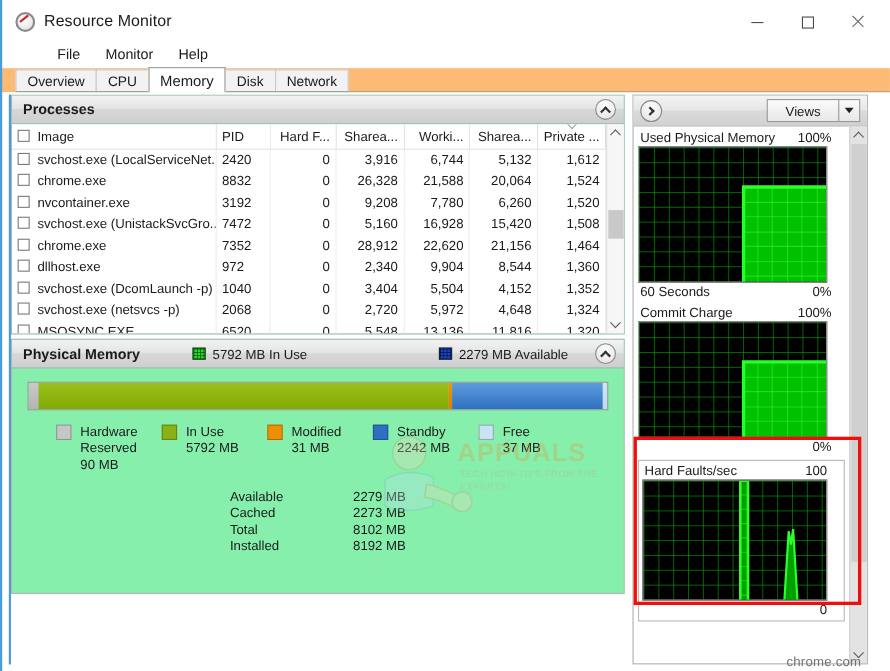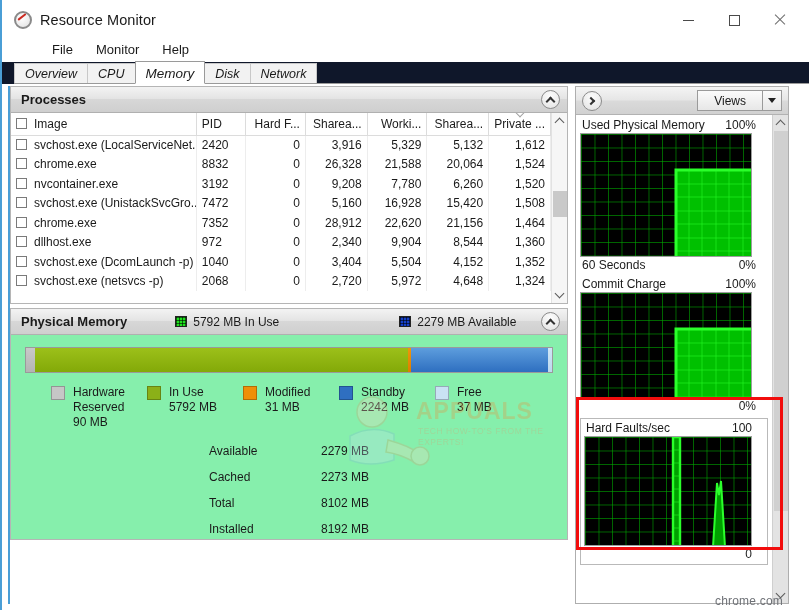--- a/index.html
+++ b/index.html
@@ -61,22 +61,21 @@
     position: absolute; left: 0; top: 38px; width: 809px; height: 22px;
     display: flex; align-items: center; background: #ffffff; margin-left: 38px;
   }
   .menu-item {
     font-size: 13px; color: #1a1a1a; padding: 1px 9px; margin-left: 5px;
   }
 
   
   .tabstrip {
     position: absolute; left: 0; top: 62px; width: 809px; height: 22px;
-    background: #0f172a;
-    font-style: italic;
+    background: #fdba74;
   }
   .tabs-inner { position: relative; height: 22px; margin-left: 14px; display: flex; align-items: flex-end; }
   .tab {
     font-size: 12.5px; color: #1a1a1a;
     padding: 3px 10px 3px 10px; height: 21px; line-height: 15px;
     border: 1px solid #c8c8c8; border-bottom: 1px solid #9a9a9a;
     background: #f2f2f2; margin-right: -1px;
   }
   .tab.active {
     background: #ffffff; border-bottom-color: #ffffff;
@@ -194,21 +193,21 @@
   .lg-hw    { background: #c6c6c6; }
   .lg-inuse { background: #8bb018; }
   .lg-mod   { background: #ef8f08; }
   .lg-stby  { background: #2f6fc1; }
   .lg-free  { background: #c9e2f4; }
   .legend-label { font-size: 12px; color:#1a1a1a; line-height: 15px; }
   .legend-val { font-size: 12px; color:#1a1a1a; line-height: 15px; }
 
   .mem-stats {
     margin: 14px 0 0 0; display: grid;
-    grid-template-columns: 90px 70px; row-gap: 12px;
+    grid-template-columns: 90px 70px; row-gap: 1px;
     justify-content: center; font-size: 12px; color:#1a1a1a;
   }
   .mem-stats .k { text-align: left; }
   .mem-stats .v { text-align: right; }
 
   
   .right-pane {
     position: absolute; left: 575px; top: 2px; width: 214px; height: 518px;
     background: #ffffff; border: 1px solid #aeaeae;
     display: flex; flex-direction: column;
@@ -361,21 +360,21 @@
                     <span>Private ...</span>
                   </th>
                 </tr>
               </thead>
               <tbody>
                 <tr>
                   <td><span class="cb"></span><span>svchost.exe (LocalServiceNet...</span></td>
                   <td><span>2420</span></td>
                   <td class="num"><span>0</span></td>
                   <td class="num"><span>3,916</span></td>
-                  <td class="num"><span>5,329</span></td>
+                  <td class="num"><span>6,744</span></td>
                   <td class="num"><span>5,132</span></td>
                   <td class="num"><span>1,612</span></td>
                 </tr>
                 <tr>
                   <td><span class="cb"></span><span>chrome.exe</span></td>
                   <td><span>8832</span></td>
                   <td class="num"><span>0</span></td>
                   <td class="num"><span>26,328</span></td>
                   <td class="num"><span>21,588</span></td>
                   <td class="num"><span>20,064</span></td>
@@ -427,20 +426,29 @@
                   <td class="num"><span>1,352</span></td>
                 </tr>
                 <tr>
                   <td><span class="cb"></span><span>svchost.exe (netsvcs -p)</span></td>
                   <td><span>2068</span></td>
                   <td class="num"><span>0</span></td>
                   <td class="num"><span>2,720</span></td>
                   <td class="num"><span>5,972</span></td>
                   <td class="num"><span>4,648</span></td>
                   <td class="num"><span>1,324</span></td>
+                </tr>
+                <tr>
+                  <td><span class="cb"></span><span>MSOSYNC.EXE</span></td>
+                  <td><span>6520</span></td>
+                  <td class="num"><span>0</span></td>
+                  <td class="num"><span>5,548</span></td>
+                  <td class="num"><span>13,136</span></td>
+                  <td class="num"><span>11,816</span></td>
+                  <td class="num"><span>1,320</span></td>
                 </tr>
 
               </tbody>
             </table>
           </div>
           <div class="vscroll">
             <div class="vs-arrow up">
                 <i></i>
               </div>
             <div class="vs-track">

